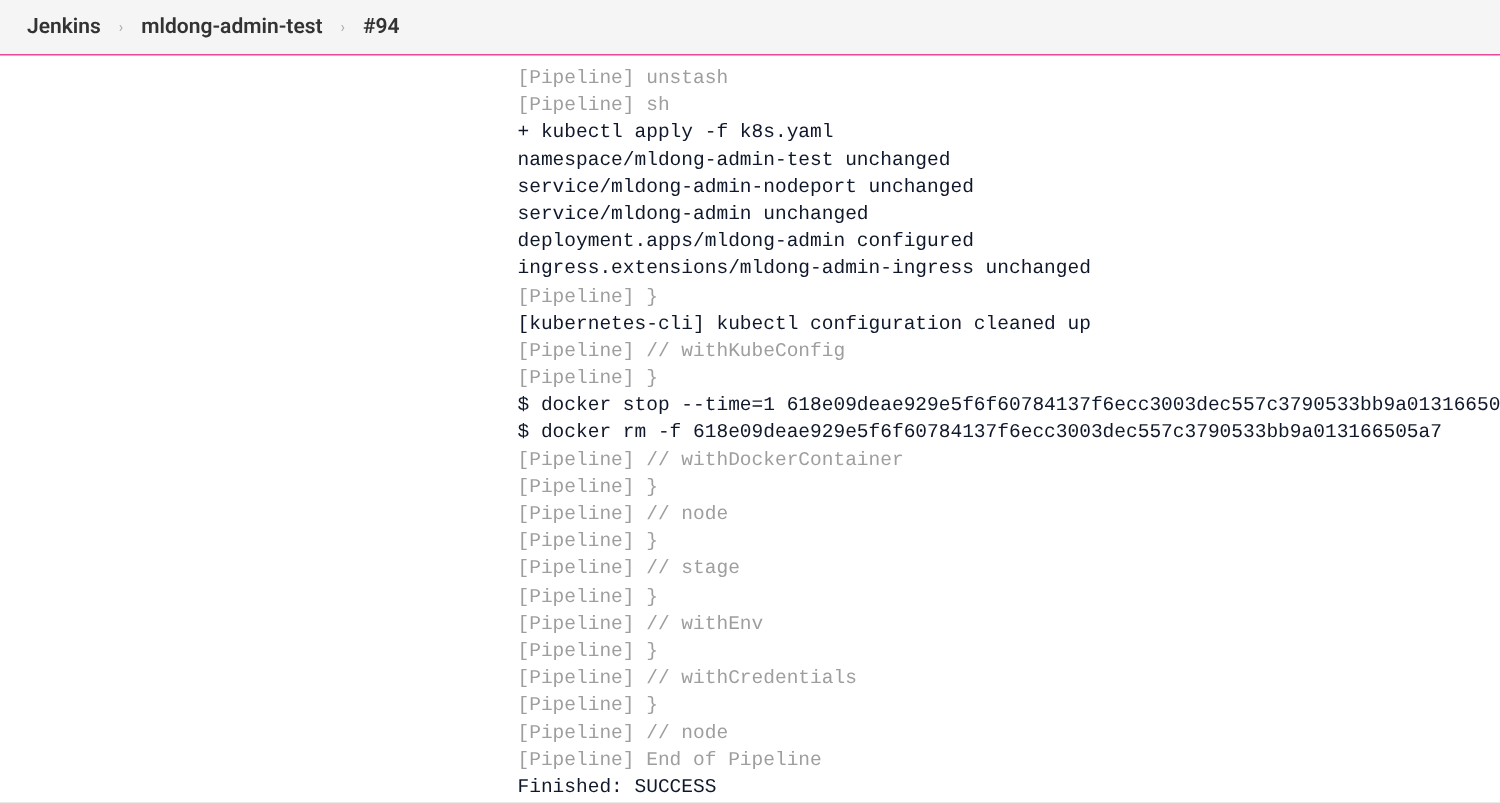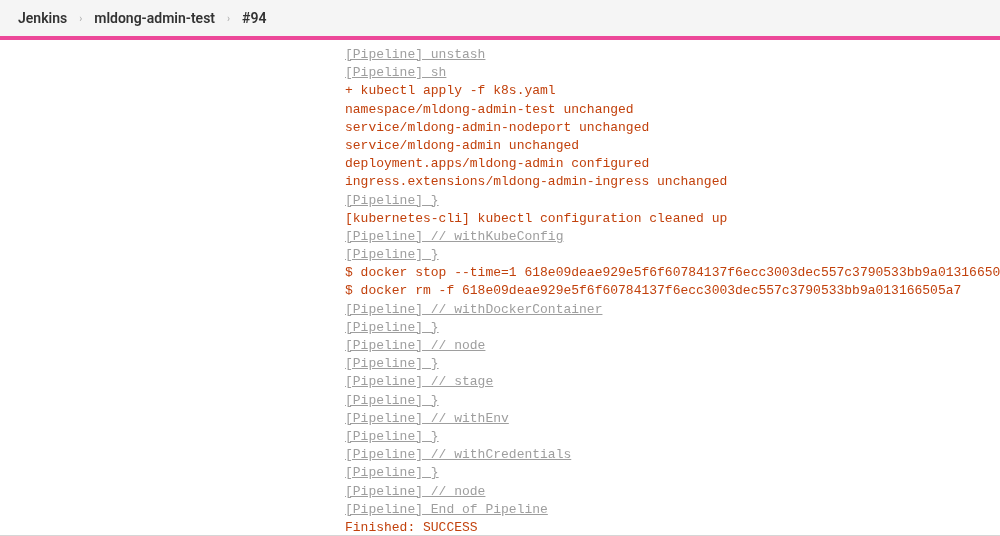--- a/index.html
+++ b/index.html
@@ -9,21 +9,21 @@
     }
     body {
       font-family: -apple-system, BlinkMacSystemFont, "Segoe UI", Roboto, "Helvetica Neue", Arial, sans-serif;
       background: #ffffff;
       width: 1000px;
       height: 536px;
       overflow: hidden;
     }
     .breadcrumb {
       background: #f5f5f5;
-      border-bottom: 4px solid #ec4899;
+      border-bottom: 1px solid #ec4899;
       padding: 10px 18px;
       display: flex;
       align-items: center;
       gap: 12px;
       font-size: 14px;
     }
     .breadcrumb-item {
       color: #333;
       font-weight: 600;
       cursor: pointer;
@@ -35,24 +35,23 @@
     .console-output {
       font-family: "Courier New", Courier, monospace;
       font-size: 13px;
       line-height: 1.4;
       padding: 6px 0 10px 345px;
       white-space: pre;
       color: #000;
     }
     .line-muted {
       color: #9e9e9e;
-      text-decoration: underline;
     }
     .line-normal {
-      color: #c2410c;
+      color: #0f172a;
     }
     .bottom-border {
       position: absolute;
       bottom: 0;
       left: 0;
       right: 0;
       height: 1px;
       background: #d6d6d6;
     }
   </style>

